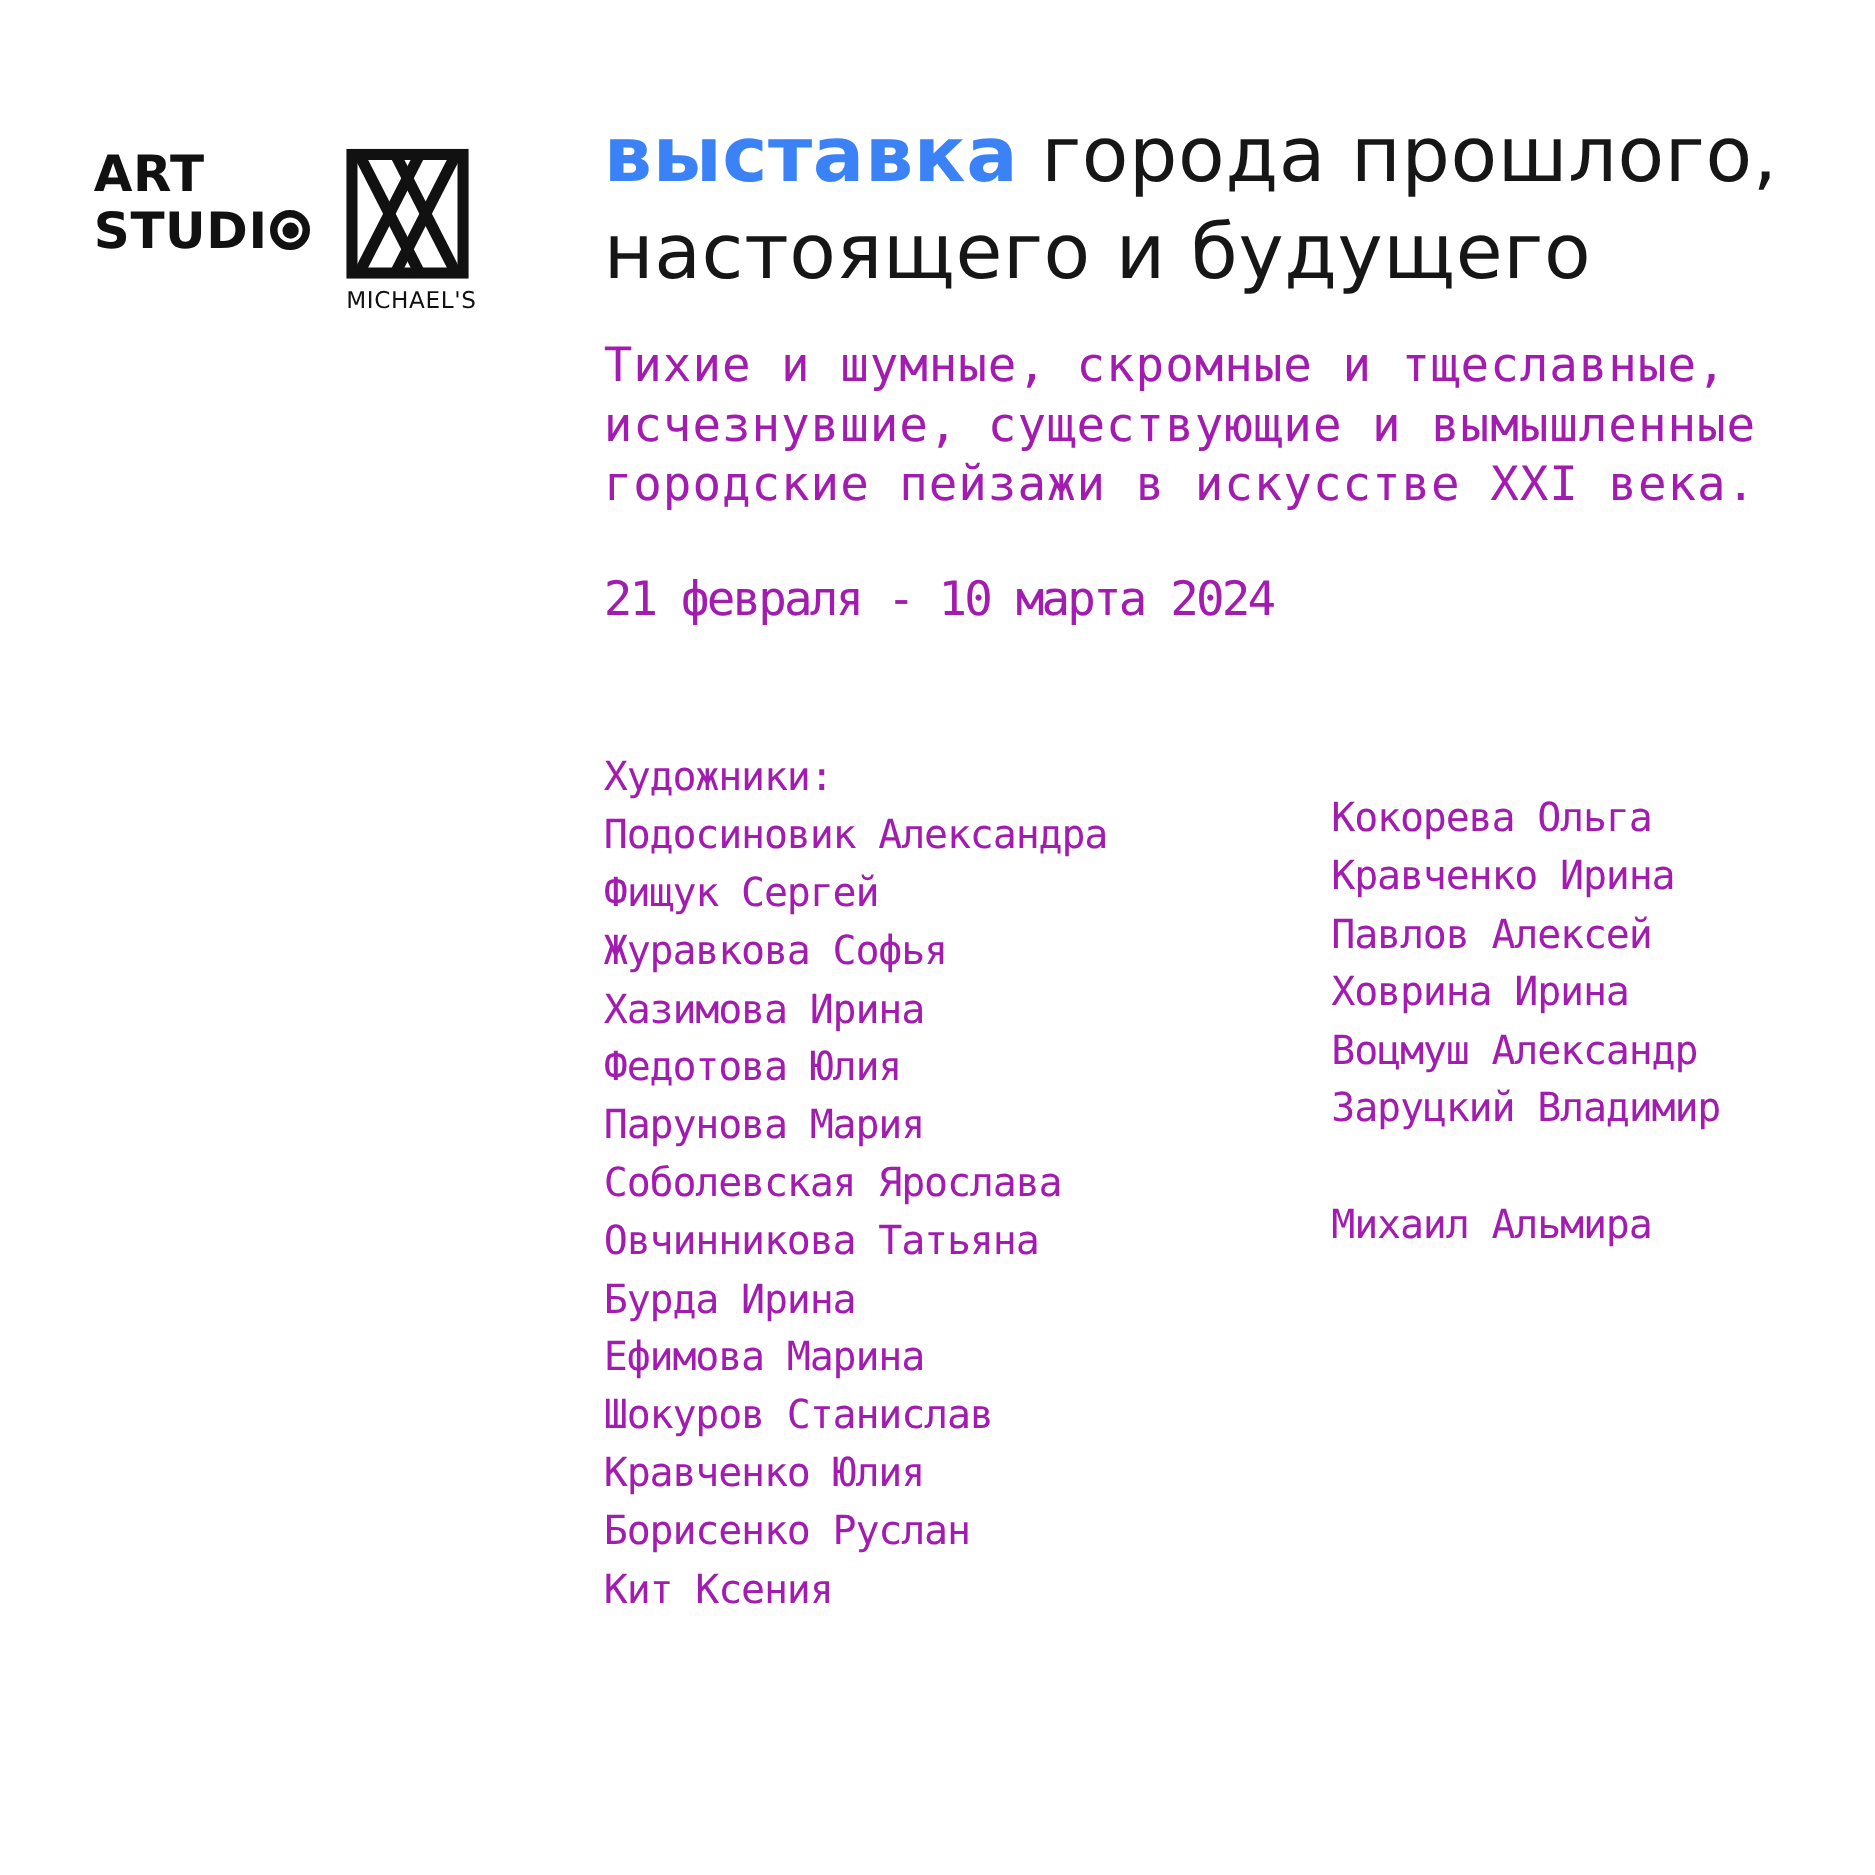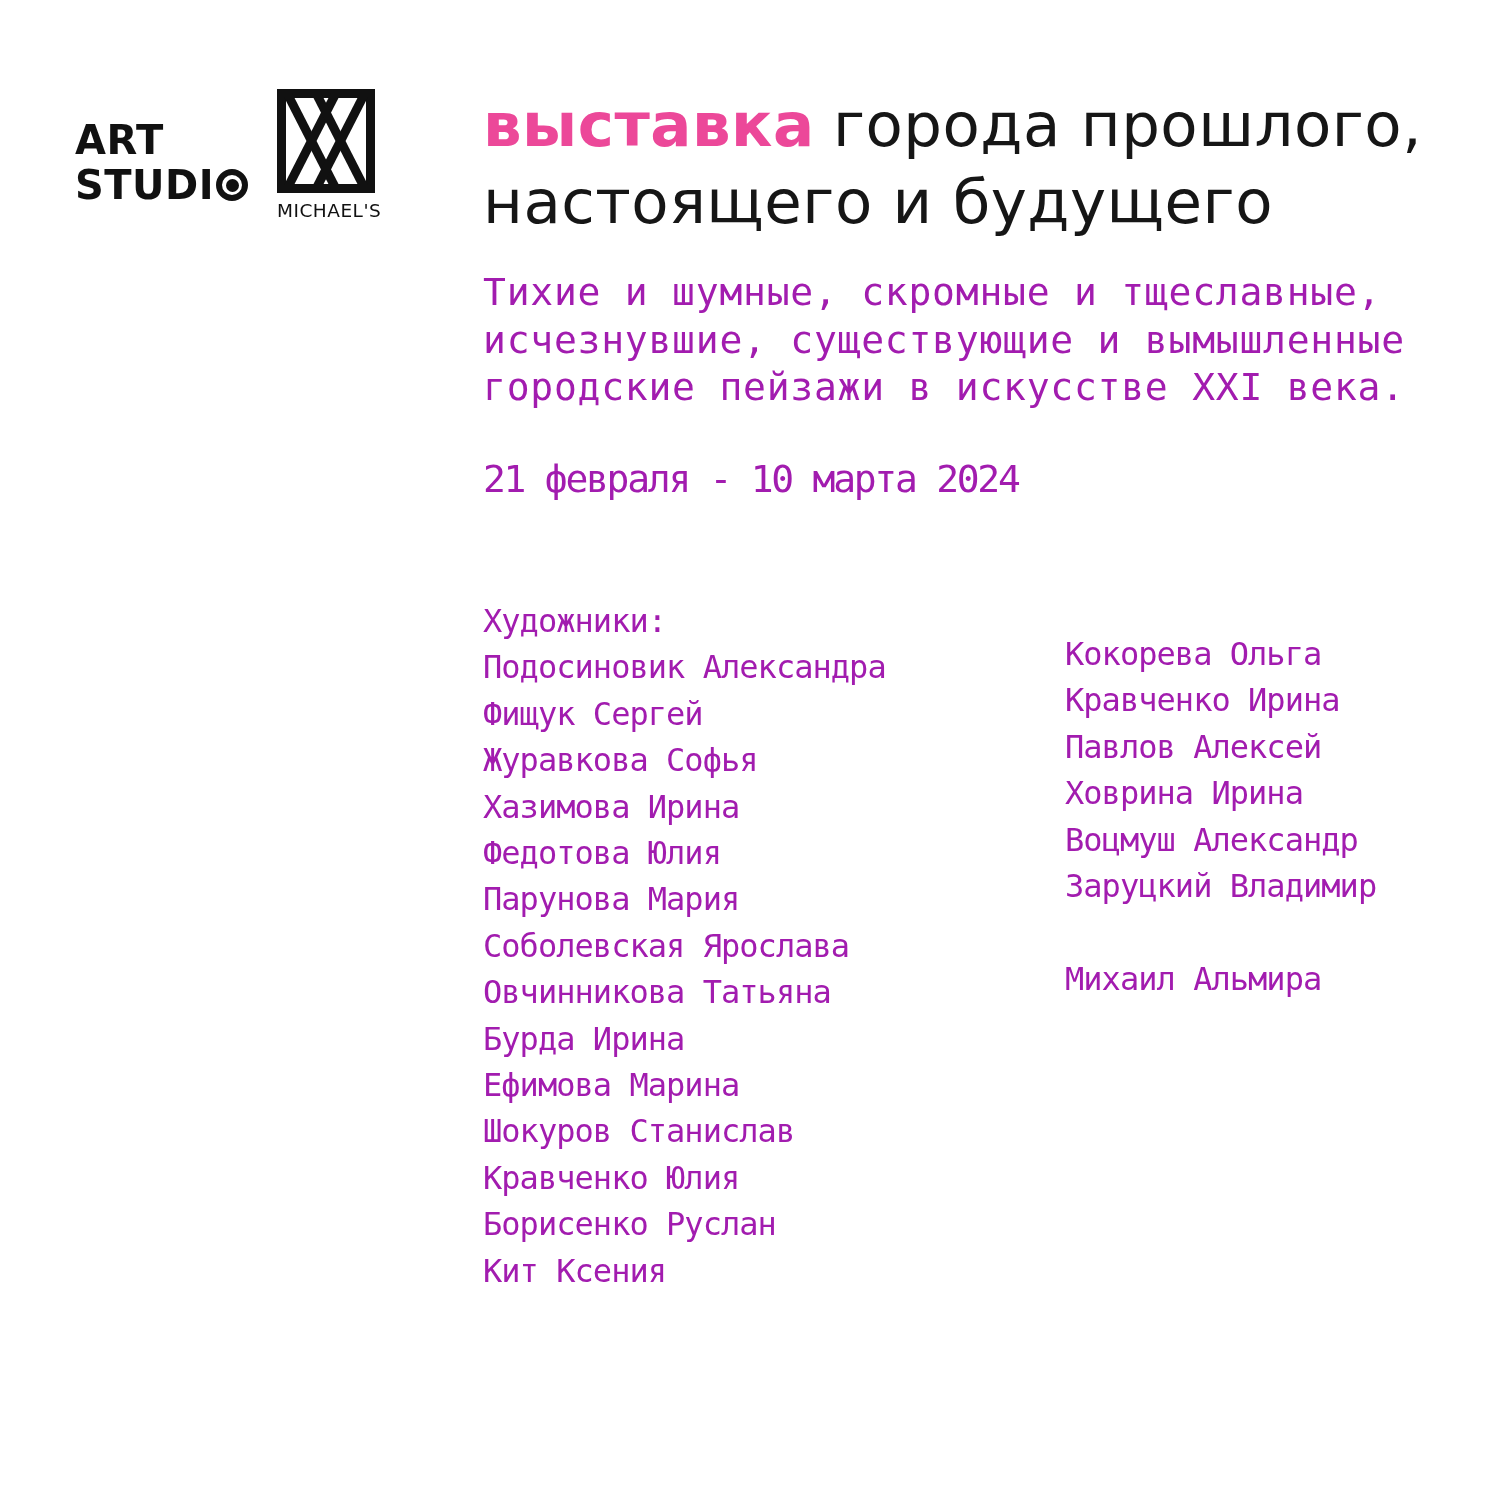--- a/index.html
+++ b/index.html
@@ -47,21 +47,21 @@
     width: 13px;
     height: 13px;
     margin: -6.5px 0 0 -6.5px;
     background: #111111;
     border-radius: 50%;
   }
 
   .logo-michaels {
     position: absolute;
     left: 277px;
-    top: 89px;
+    top: 119px;
     width: 98px;
     text-align: left;
   }
   .logo-michaels svg {
     display: block;
     width: 98px;
     height: 104px;
   }
   .logo-michaels .wordmark {
     margin-top: 7px;
@@ -79,21 +79,21 @@
     top: 86px;
     font-family: "DejaVu Sans", "Liberation Sans", sans-serif;
     font-size: 61px;
     line-height: 77px;
     letter-spacing: 0.5px;
     color: #161616;
     white-space: nowrap;
   }
   .title .t-bold {
     font-weight: 700;
-    color: #ec4899;
+    color: #3b82f6;
   }
   .title .t-rest {
     margin-left: 0.30em;
   }
 
   
   .mono {
     font-family: "DejaVu Sans Mono", "Liberation Mono", monospace;
     color: #a21caf;
     white-space: nowrap;

